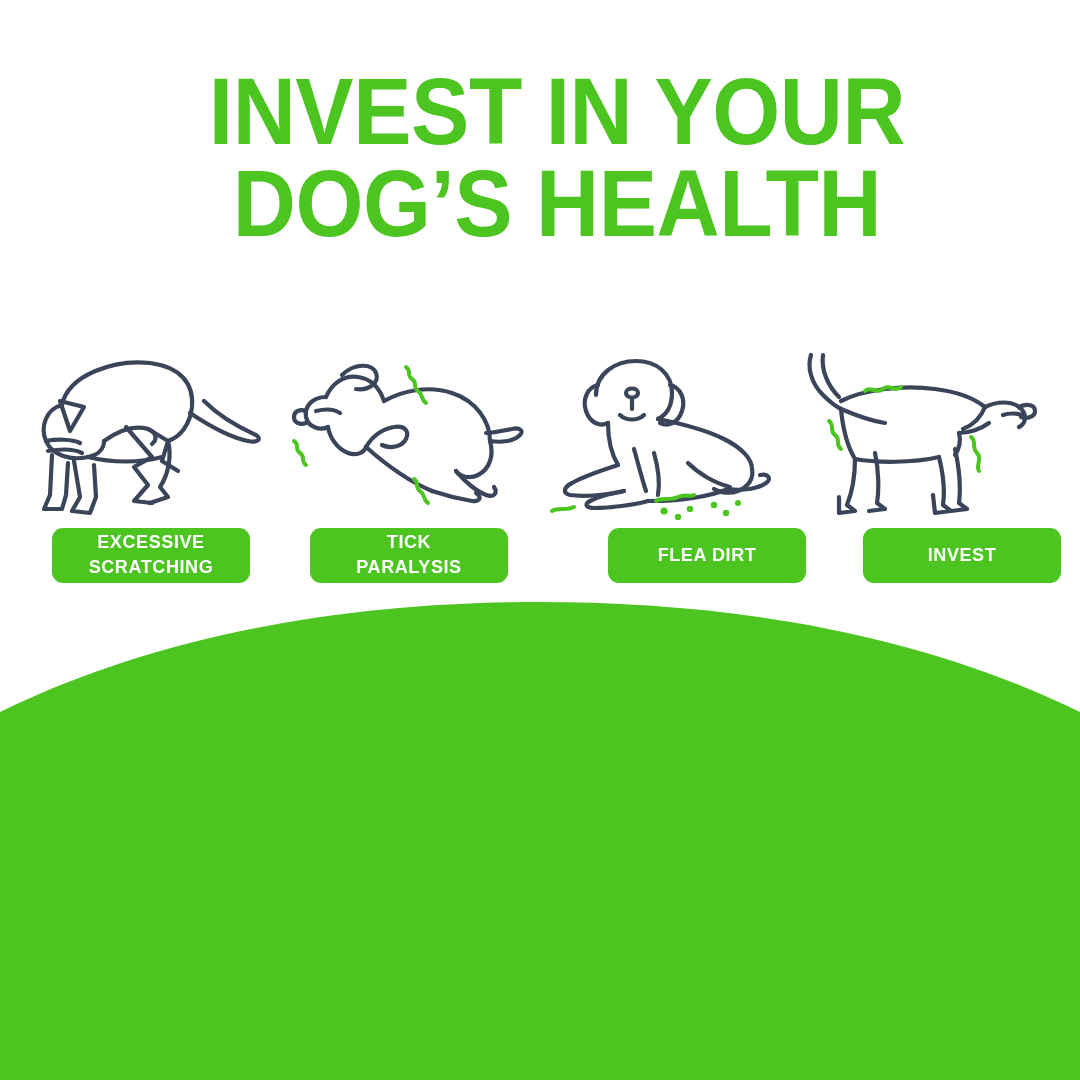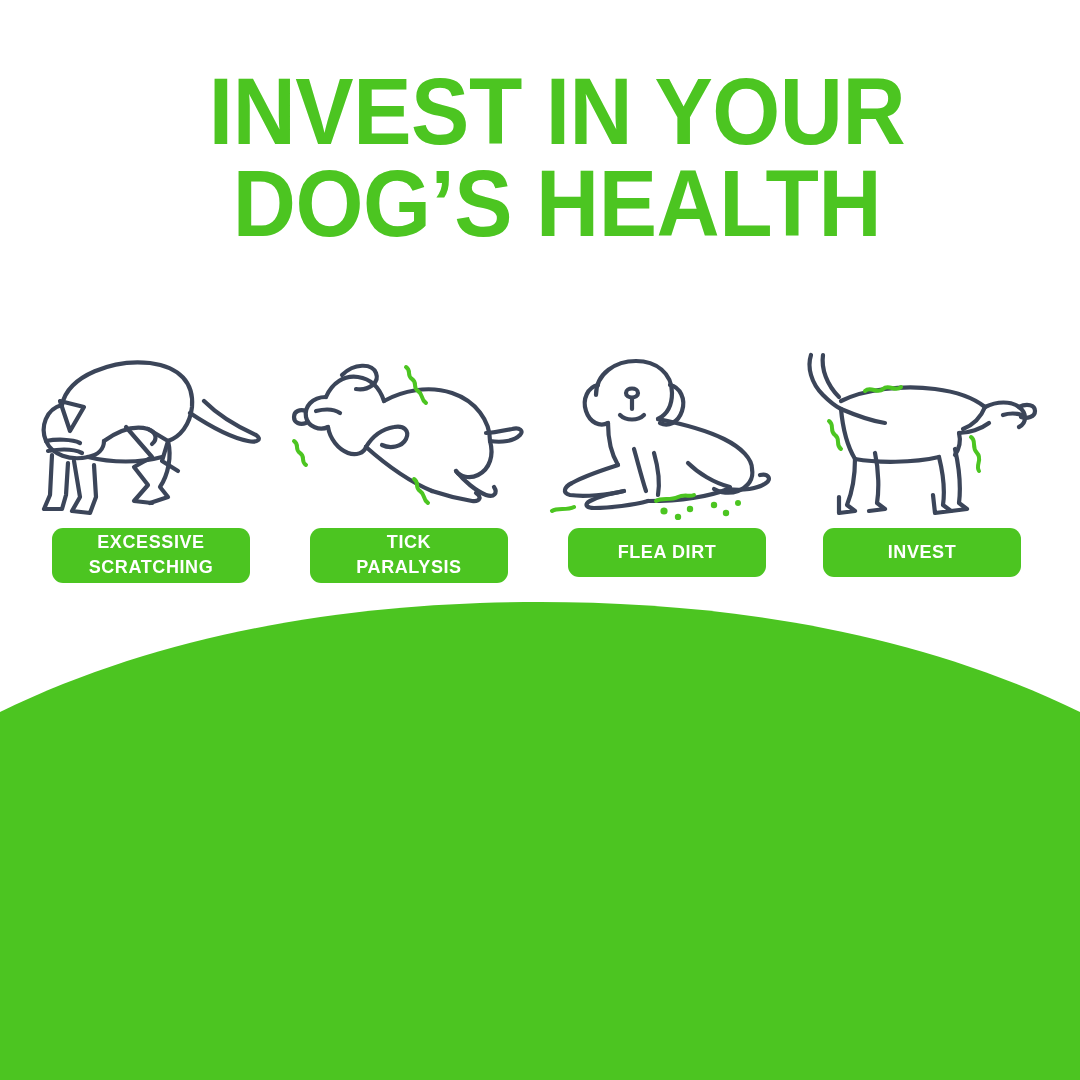--- a/index.html
+++ b/index.html
@@ -81,21 +81,21 @@
     letter-spacing: 0.6px;
     text-align: center;
     padding: 6px 0 7px 0;
     box-sizing: border-box;
     white-space: pre-line;
     display: flex;
     align-items: center;
     justify-content: center;
   }
   .badge.two-line { width: 198px; height: 55px; }
-  .badge.one-line { width: 198px; height: 49px; }
+  .badge.one-line { width: 198px; height: 55px; margin-left: 40px; }
 
   
   .green-panel {
     position: absolute;
     left: 0;
     top: 600px;
     width: 1080px;
     height: 480px;
     overflow: hidden;
   }

